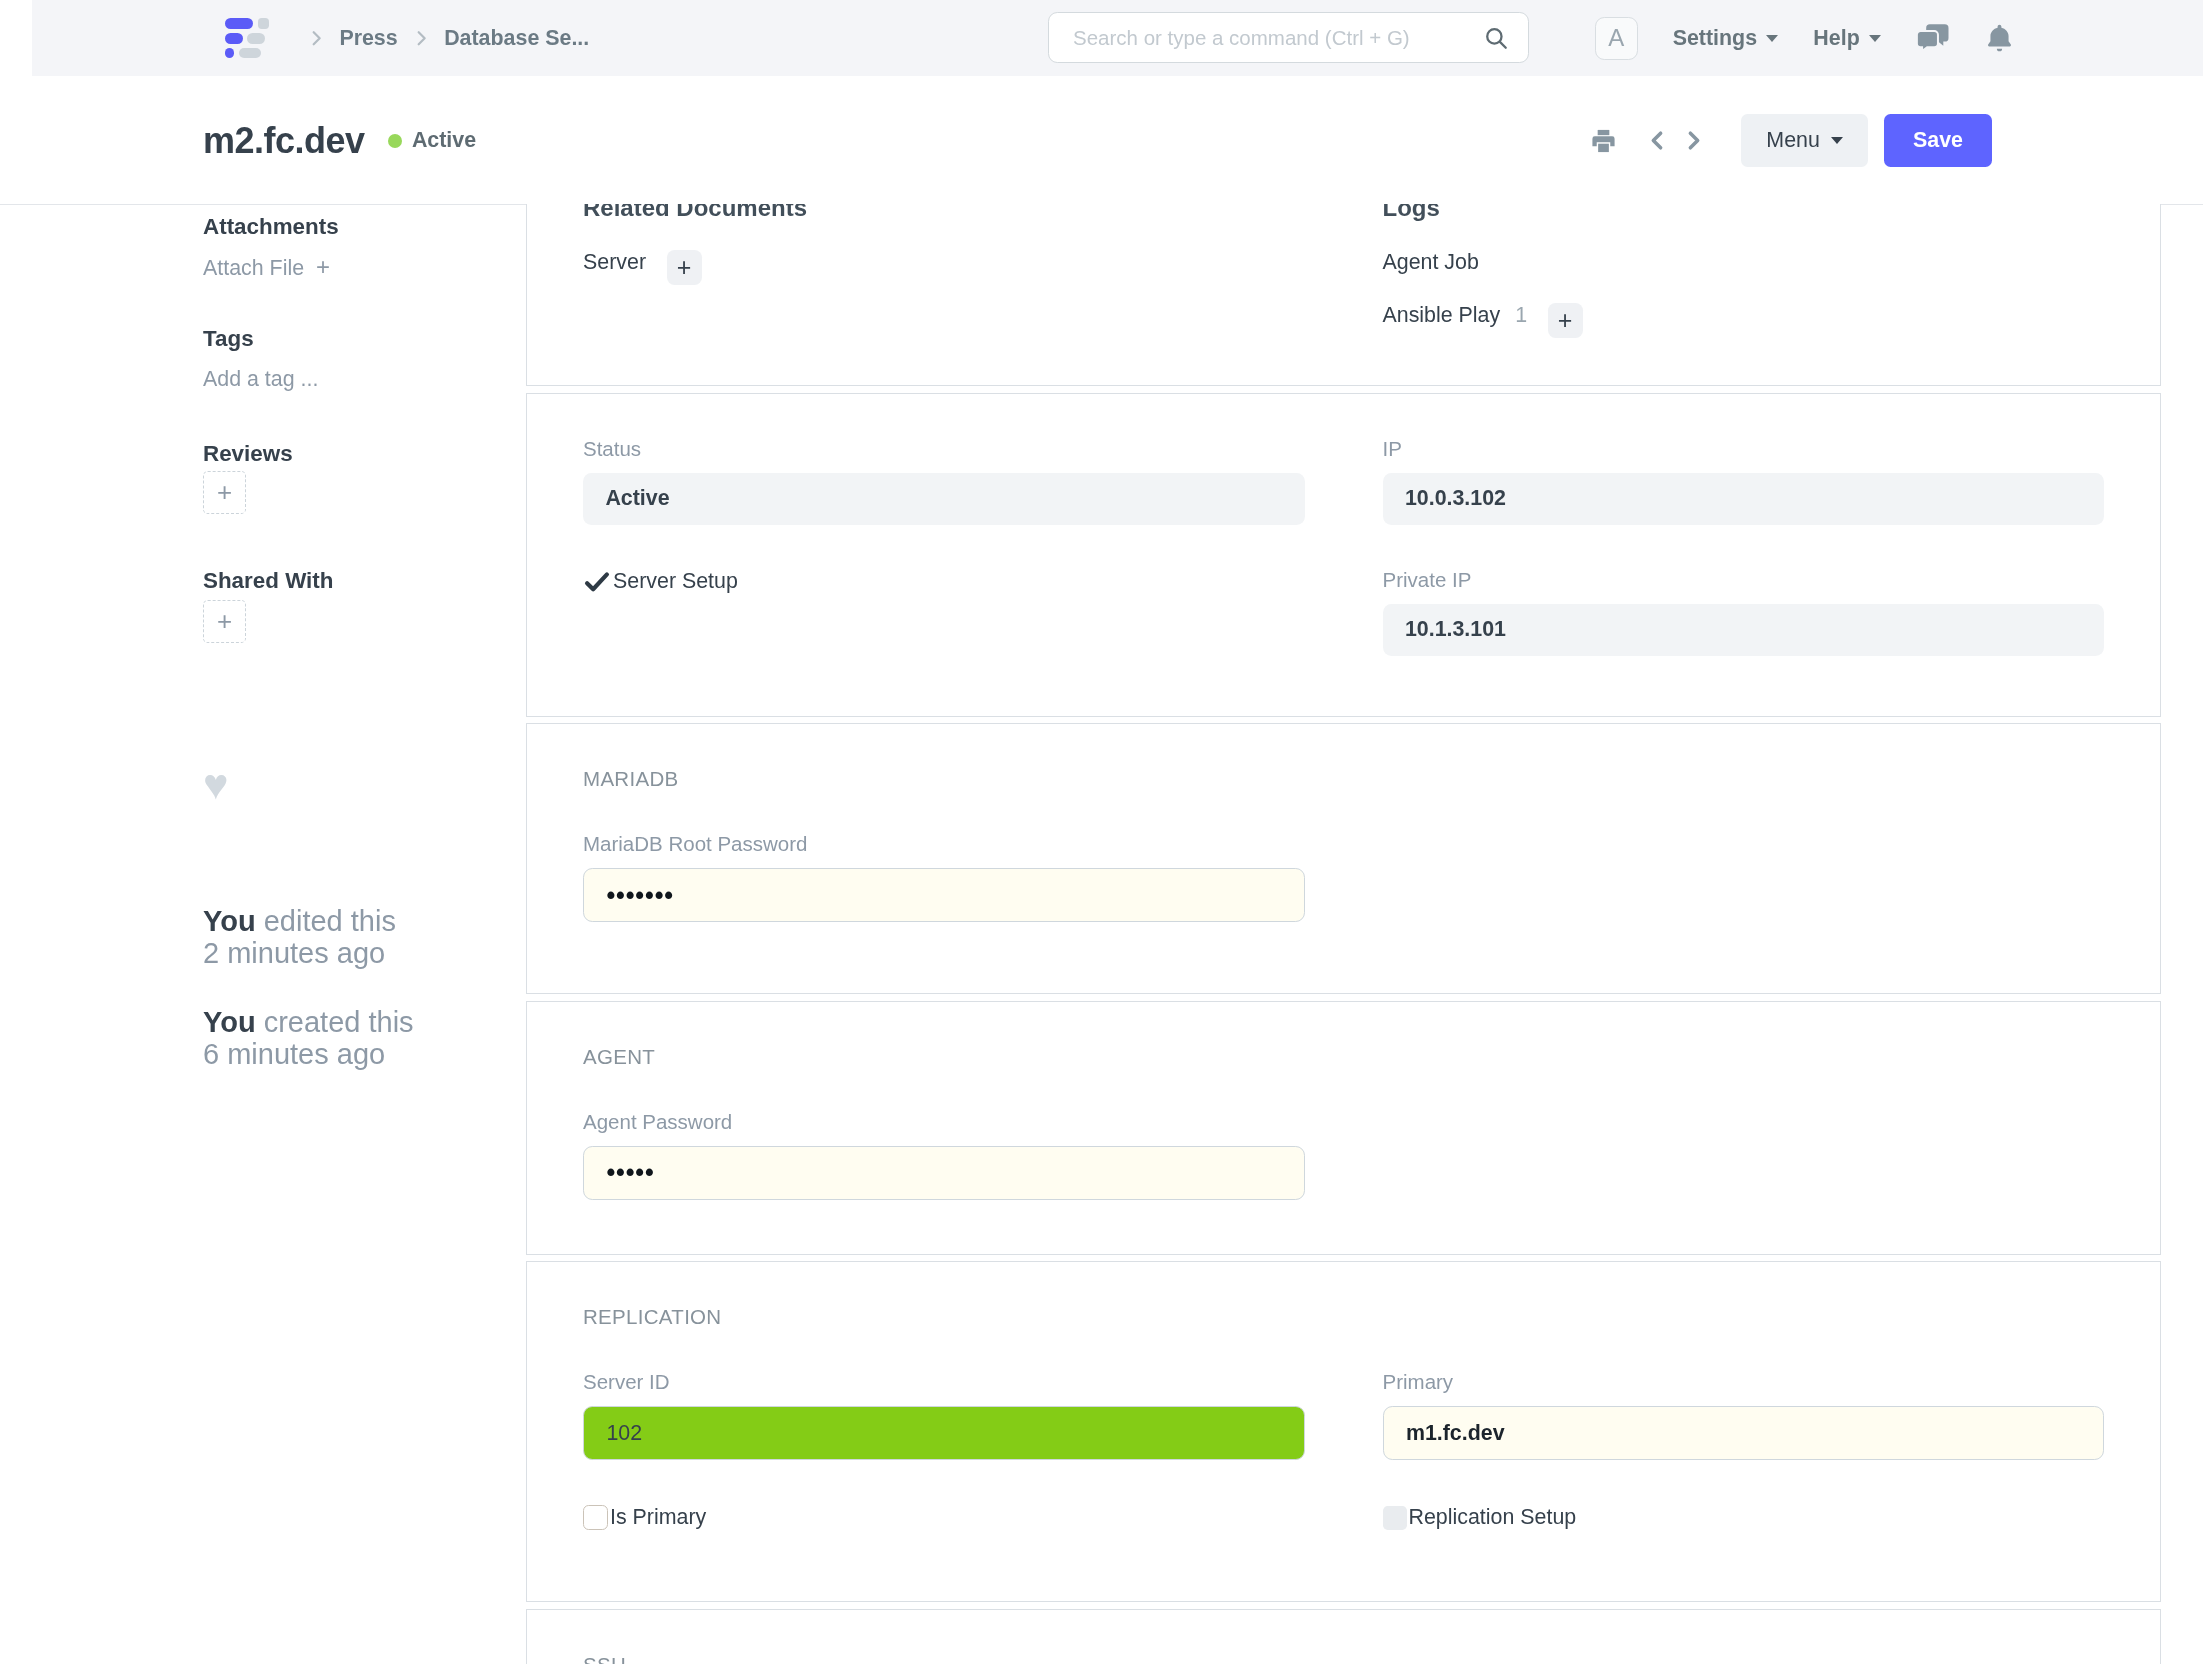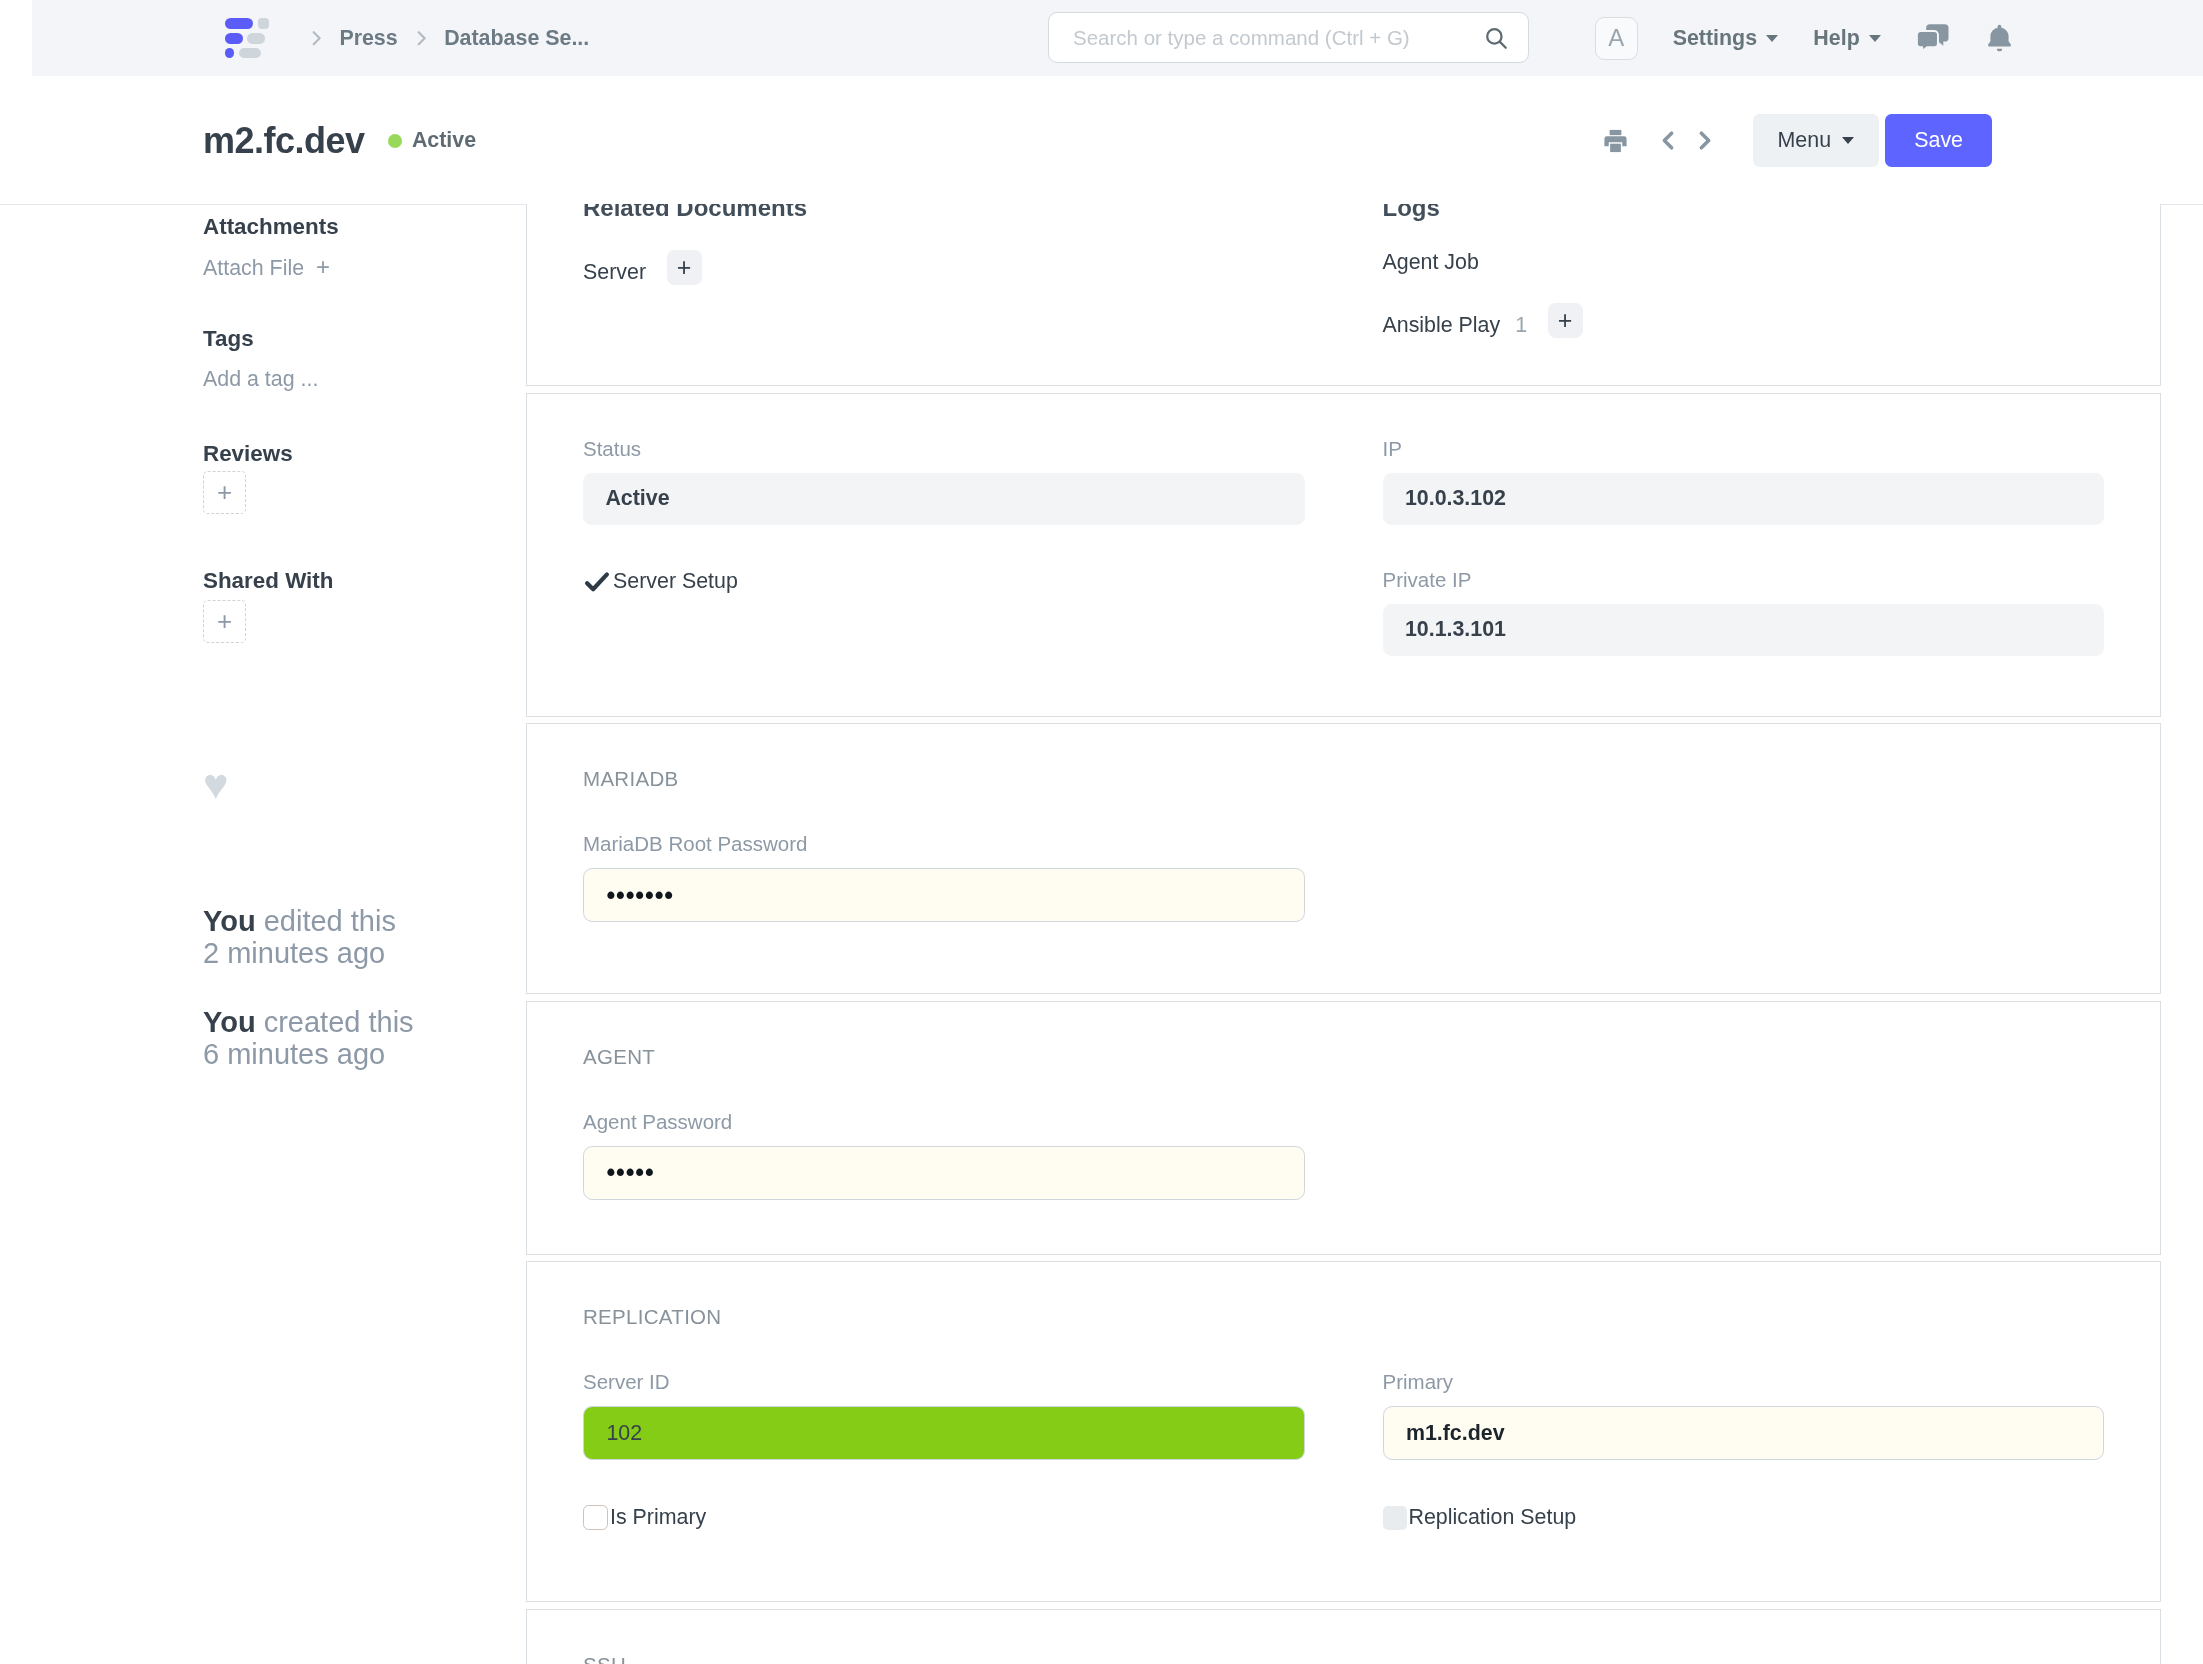--- a/index.html
+++ b/index.html
@@ -36,21 +36,21 @@
   .page-title { font-size:36px; font-weight:700; color:#36414c; letter-spacing:-0.5px; }
   .ind-dot { width:14px; height:14px; border-radius:50%; background:#98d85b; margin-left:23px; }
   .ind-label { font-size:21.4px; font-weight:700; color:#5e6b72; margin-left:10.3px; }
   .head-actions { position:absolute; right:212px; top:0; height:129px; display:flex; align-items:center; }
   .icon-btn { display:flex; align-items:center; cursor:pointer; }
   .prn { margin-right:20.5px; }
   .chev { margin:0 5.6px; }
   .btn { height:53px; border:none; border-radius:6.5px; font-family:inherit; font-size:21.4px; cursor:pointer; display:flex; align-items:center; }
   .btn-menu { background:#eef1f4; color:#36414c; padding:0 25px; margin-left:30px; gap:11.2px; font-weight:400; }
   .btn-menu .caret { border-top-color:#36414c; }
-  .btn-save { background:#5e64ff; color:#fff; padding:0 29px; margin-left:6px; font-weight:400; }
+  .btn-save { background:#5e64ff; color:#fff; padding:0 29px; margin-left:16px; font-weight:700; }
 
   
   .content { position:absolute; top:204px; left:0; right:0; bottom:0; overflow:hidden; display:flex; padding-left:203px; }
   
   .form-sidebar { width:323px; flex:none; padding-top:10.3px; }
   .sb-h { font-size:22.4px; font-weight:700; color:#36414c; }
   .sb-link { font-size:21.4px; color:#8d99a6; cursor:pointer; display:flex; align-items:flex-end; gap:12px; }
   .sb-plus-glyph { font-size:24px; color:#8d99a6; }
   .dash-box { width:43px; height:43px; border:1.9px dashed #ccd4da; border-radius:4.7px; display:flex; align-items:center; justify-content:center; color:#8d99a6; font-size:26px; cursor:pointer; }
   .heart { font-size:43px; color:#d2d9df; line-height:37px; cursor:pointer; }
@@ -58,21 +58,21 @@
   .sb-activity b { color:#36414c; font-weight:700; }
   .mt14{margin-top:13px}.mt48{margin-top:45px}.mt16{margin-top:15px}.mt53{margin-top:49px}
   .mt4{margin-top:3.7px}.mt58{margin-top:54px}.mt6{margin-top:5.6px}.mt132{margin-top:123px}
   .mt109{margin-top:102px}.mt40{margin-top:37px}
 
   
   .form-main { width:1635px; flex:none; margin-top:-52px; }
   .fsection { border:0.9px solid #dadfe4; background:#fff; margin-bottom:6.5px; padding:41px 56px 45px; }
   .cols { display:grid; grid-template-columns:1fr 1fr; column-gap:78px; }
   .dash-h { font-size:24px; font-weight:700; color:#424f5a; }
-  .doc-row { display:flex; align-items:flex-end; margin-top:28px; }
+  .doc-row { display:flex; align-items:flex-start; margin-top:28px; }
   .doc-link { font-size:21.4px; color:#36414c; cursor:pointer; }
   .doc-count { font-size:21.4px; color:#9aa6af; margin-left:15px; }
   .plus-btn { width:35px; height:35px; background:#eff1f4; border-radius:7.5px; display:flex; align-items:center; justify-content:center; font-size:25px; color:#36414c; margin-left:20.5px; cursor:pointer; }
   .sec-dashboard { padding-bottom:47px; }
   .sec-status { padding-top:43px; padding-bottom:60px; }
   .f-label { font-size:20.5px; color:#8d99a6; margin-bottom:12px; }
   .f-ro { height:52px; background:#f2f4f6; border-radius:8.4px; display:flex; align-items:center; padding:0 22.4px; font-size:21.4px; font-weight:700; color:#36414c; }
   .f-in { height:54px; background:#84cc16; border:0.9px solid #cfd7dd; border-radius:9.3px; display:flex; align-items:center; padding:0 22.4px; font-size:21.4px; color:#36414c; width:100%; font-family:inherit; outline:none; }
   .f-fill { background:#fffdf1; font-weight:700; color:#1c242c; }
   .f-dots { letter-spacing:0.9px; font-size:25px; font-weight:700; color:#10161c; }

